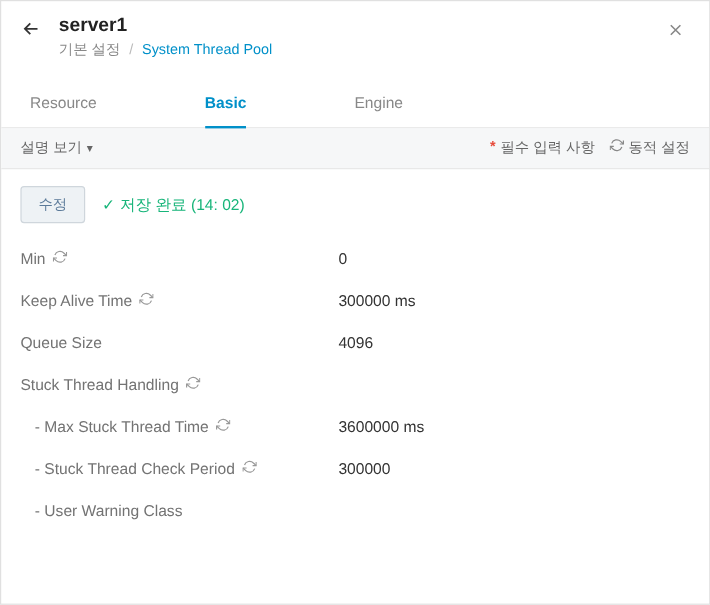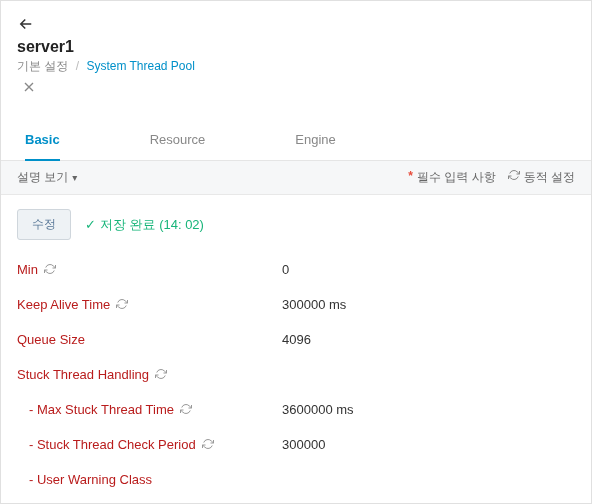--- a/index.html
+++ b/index.html
@@ -1,18 +1,18 @@
 <!DOCTYPE html>
 <html><head>
 <meta charset="utf-8">
 <style>
 * { margin: 0; padding: 0; box-sizing: border-box; }
 body { font-family: -apple-system, BlinkMacSystemFont, "Segoe UI", sans-serif; font-size: 13px; color: #333; background: #fff; width: 592px; height: 504px; overflow: hidden; border: 1px solid #e0e0e0; }
 
-.header { display: flex; align-items: flex-start; padding: 12px 16px 8px 16px; flex-direction: column; }
+.header { display: flex; align-items: flex-start; padding: 12px 16px 8px 16px; }
 .back-arrow { font-size: 20px; color: #333; margin-right: 14px; margin-top: 2px; cursor: pointer; }
 .header-text { flex: 1; }
 .title { font-size: 16px; font-weight: 600; color: #222; }
 .breadcrumb { margin-top: 2px; font-size: 12px; color: #888; }
 .breadcrumb .sep { color: #bbb; margin: 0 4px; }
 .breadcrumb .current { color: #0090c9; font-weight: 500; }
 .close-x { font-size: 18px; color: #888; cursor: pointer; padding: 4px; }
 
 .tabs { display: flex; border-bottom: 1px solid #e5e5e5; padding: 0 24px; margin-top: 8px; }
 .tab { padding: 12px 0; margin-right: 90px; font-size: 13px; color: #888; cursor: pointer; }
@@ -27,21 +27,21 @@
 .req-text { margin-right: 12px; }
 .dyn-icon { margin-right: 4px; color: #888; }
 
 .actions { display: flex; align-items: center; padding: 14px 16px 8px 16px; }
 .edit-btn { border: 1px solid #cfd6dc; background: #eef2f5; color: #5b7a99; padding: 6px 14px; border-radius: 3px; font-size: 12px; cursor: pointer; margin-right: 14px; }
 .saved { color: #18b57a; font-size: 13px; display: flex; align-items: center; }
 .check { margin-right: 4px; }
 
 .fields { padding: 4px 16px; }
 .row { display: flex; align-items: center; padding: 10px 0; font-size: 13px; }
-.label { width: 265px; color: #b91c1c; display: flex; align-items: center; }
+.label { width: 265px; color: #737373; display: flex; align-items: center; }
 .label.indent { padding-left: 12px; }
 .refresh { margin-left: 6px; color: #999; font-size: 11px; }
 .value { color: #333; }
 
 svg.rot { width: 12px; height: 12px; }
 </style>
 </head>
 <body>
 
 <div class="header">
@@ -59,22 +59,22 @@
     </div>
   </div>
   <div class="close-x">
     <svg width="16" height="16" viewBox="0 0 24 24" fill="none" stroke="currentColor" stroke-width="2">
         <path d="M18 6L6 18M6 6l12 12"></path>
       </svg>
   </div>
 </div>
 
 <div class="tabs">
+  <div class="tab">Resource</div>
   <div class="tab active">Basic</div>
-  <div class="tab">Resource</div>
   <div class="tab">Engine</div>
 </div>
 
 <div class="toolbar">
   <div class="desc-toggle">
     <span>설명 보기</span>
     <span class="chev">▾</span>
   </div>
   <div class="spacer"></div>
   <span class="req-star">*</span>

